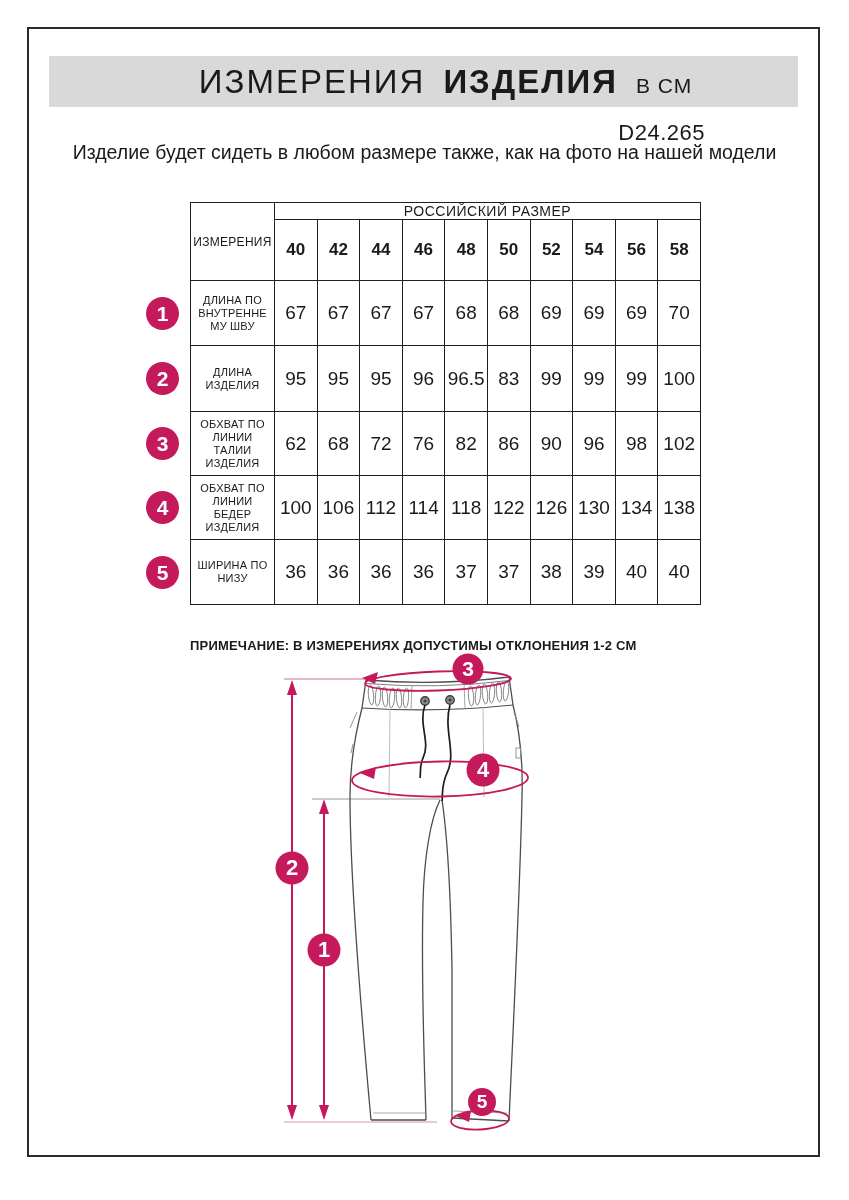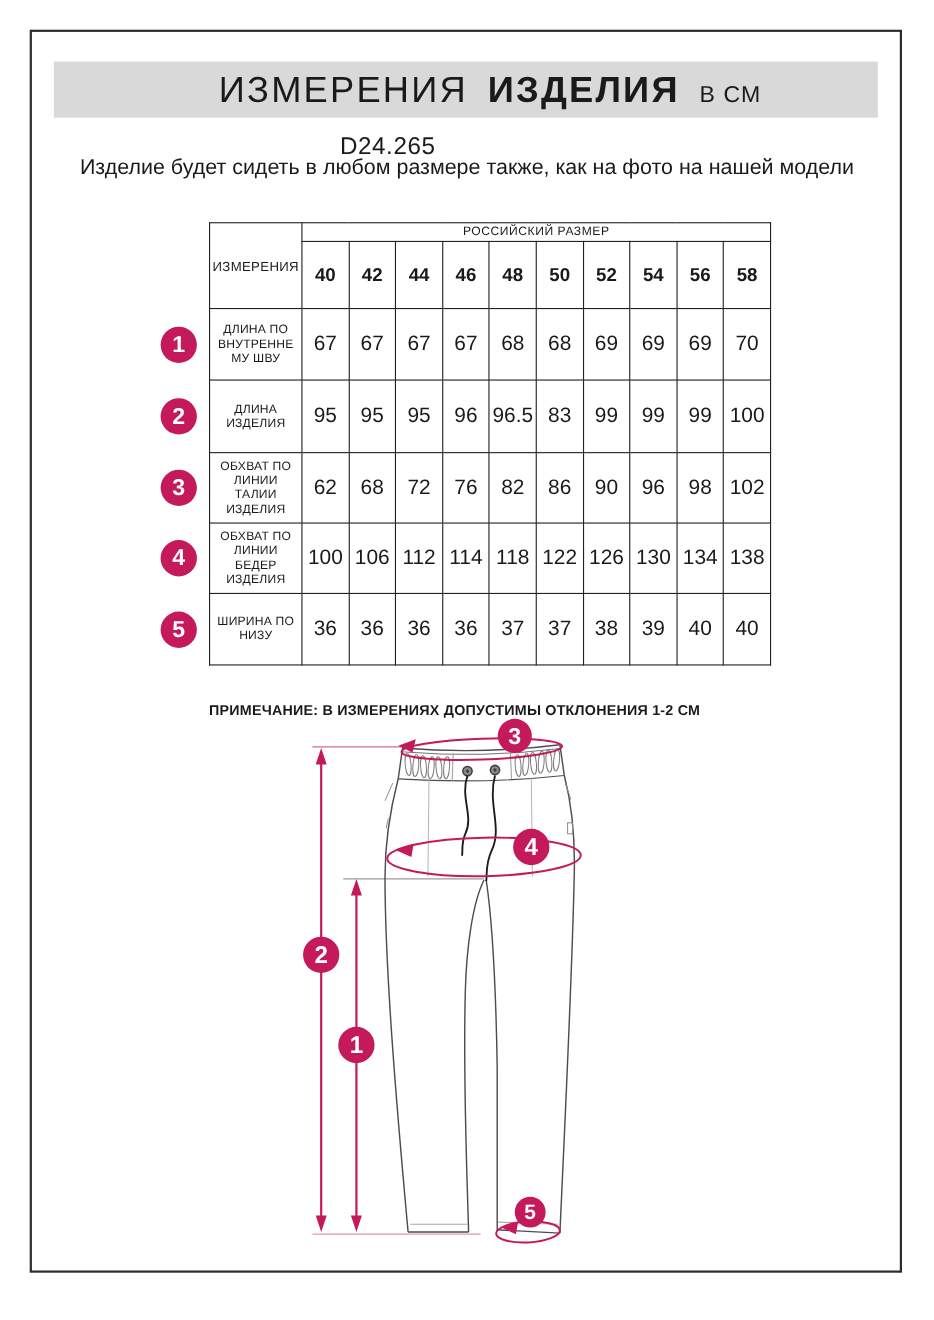--- a/index.html
+++ b/index.html
@@ -14,38 +14,38 @@
   }
   .title-bar {
     position:absolute; left:49px; top:56px; width:749px; height:51px;
     background:#d9d9d9; display:flex; align-items:baseline; justify-content:center;
     padding-left:44px; box-sizing:border-box;
   }
   .title-bar .t1 { font-size:33px; letter-spacing:2px; line-height:51px; }
   .title-bar .t2 { font-size:33px; font-weight:bold; letter-spacing:2px; margin-left:18px; }
   .title-bar .t3 { font-size:21px; letter-spacing:1px; margin-left:18px; }
   .code {
-    position:absolute; left:0; top:120px; width:705px; text-align:center;
+    position:absolute; left:0; top:120px; width:705px; text-align:right;
     font-size:22px; letter-spacing:0.5px;
   }
   .subtitle {
     position:absolute; left:0; top:141px; width:849px; text-align:center;
     font-size:19.5px;
   }
   .table-zone { position:absolute; left:146px; top:202px; width:565px; }
   table.size-table {
     margin-left:44px; border-collapse:collapse; table-layout:fixed; width:511px;
     background:#fff;
   }
   table.size-table th, table.size-table td {
     border:1px solid #1f1f1f; text-align:center; vertical-align:middle; padding:0;
   }
   col.label-col { width:84px; }
   th.corner { font-size:12px; font-weight:normal; letter-spacing:0.3px; }
-  th.group  { font-size:11px; font-weight:normal; height:16px; letter-spacing:0.5px; }
+  th.group  { font-size:14px; font-weight:normal; height:16px; letter-spacing:0.5px; }
   th.size   { font-size:17px; font-weight:bold; height:60px; }
   tbody th.rowlabel {
     font-size:11px; font-weight:normal; line-height:13px; white-space:pre-line;
     letter-spacing:0.2px;
   }
   tbody td.val { font-size:19px; }
   tbody tr:nth-child(1) { height:65px;padding-left:31px; }
   tbody tr:nth-child(2) { height:66px; }
   tbody tr:nth-child(3) { height:64px; }
   tbody tr:nth-child(4) { height:64px; }

